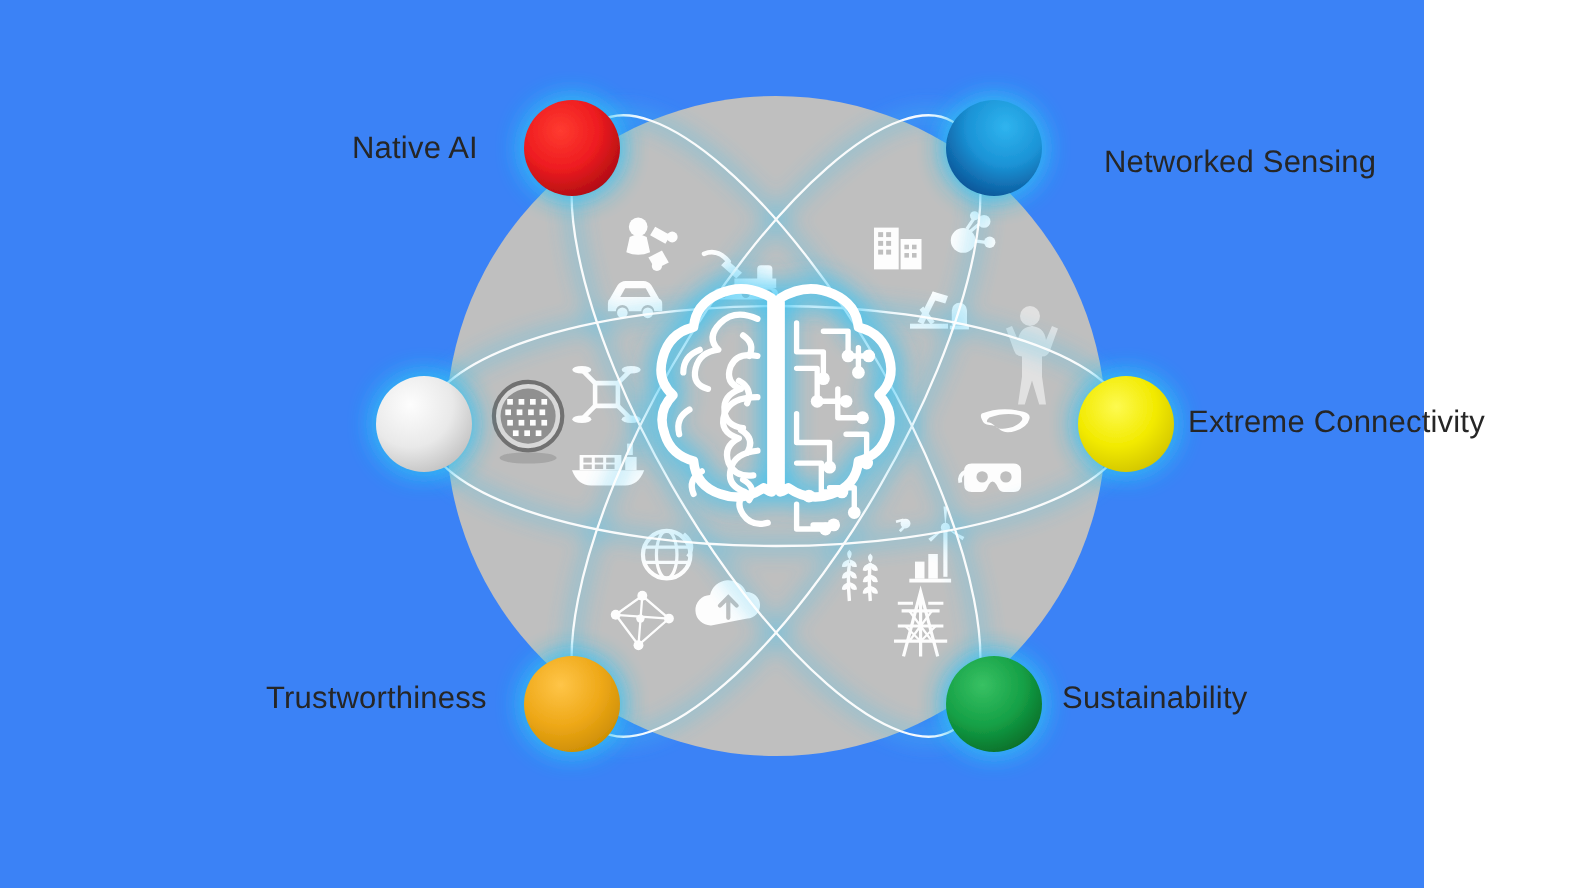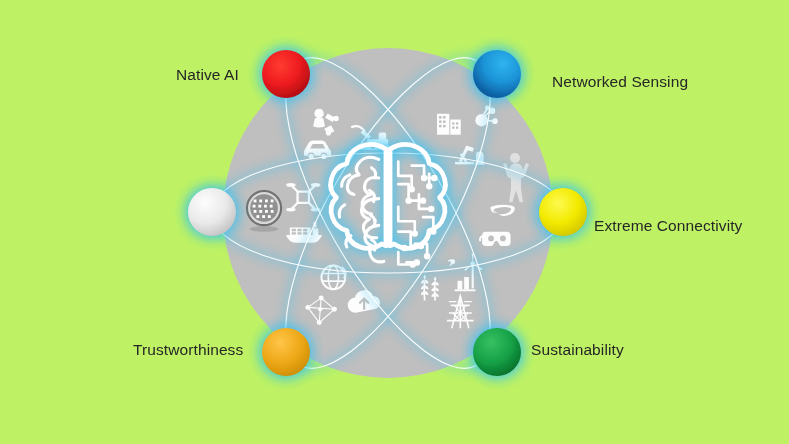--- a/index.html
+++ b/index.html
@@ -1,22 +1,22 @@
 <!DOCTYPE html>
 <html><head>
 <meta charset="utf-8">
 <style>
   html,body{margin:0;padding:0;background:#fff;}
   body{width:789px;height:444px;overflow:hidden;font-family:"Liberation Sans",sans-serif;}
-  #stage{position:relative;width:789px;height:444px;background:#bef264;}
+  #stage{position:relative;width:712px;height:444px;background:#3b82f6;}
   .label{position:absolute;color:#262626;font-size:15.5px;font-family:"Liberation Sans",sans-serif;
          white-space:nowrap;letter-spacing:.1px;}
   .lbl-native{left:176px;top:66px;}
   .lbl-sensing{left:537px;top:73px;margin-left:15px;}
-  .lbl-extreme{left:594px;top:217px;}
+  .lbl-extreme{left:594px;top:203px;}
   .lbl-sustain{left:531px;top:341px;}
   .lbl-trust{left:133px;top:341px;}
   .lbl-ntn{left:63px;top:203px;}
   svg{position:absolute;left:0;top:0;}
 </style>
 </head>
 <body>
 
 <div id="stage">
 

